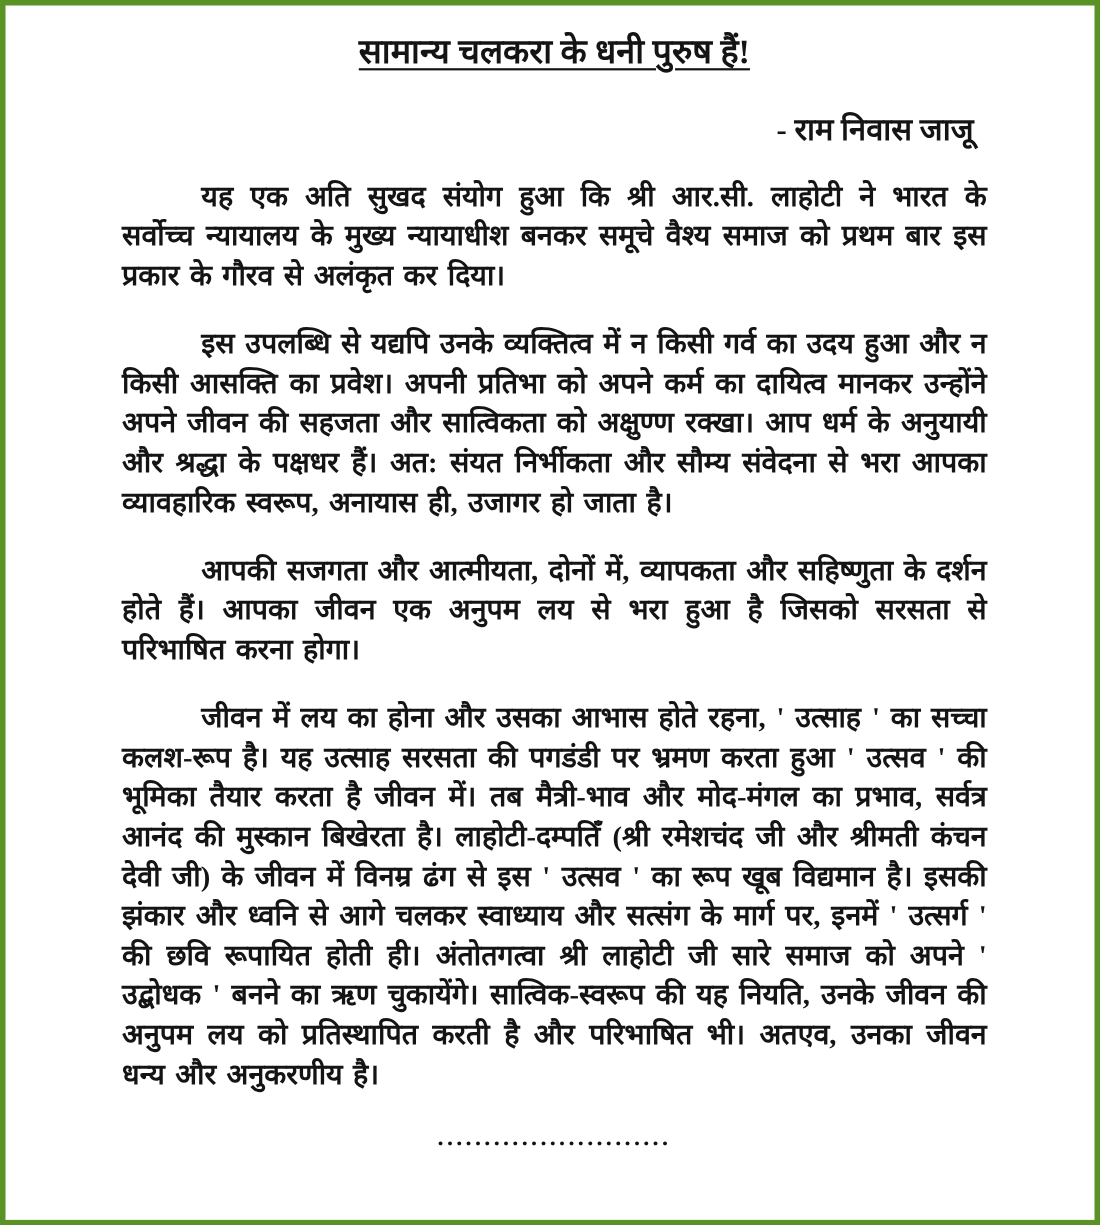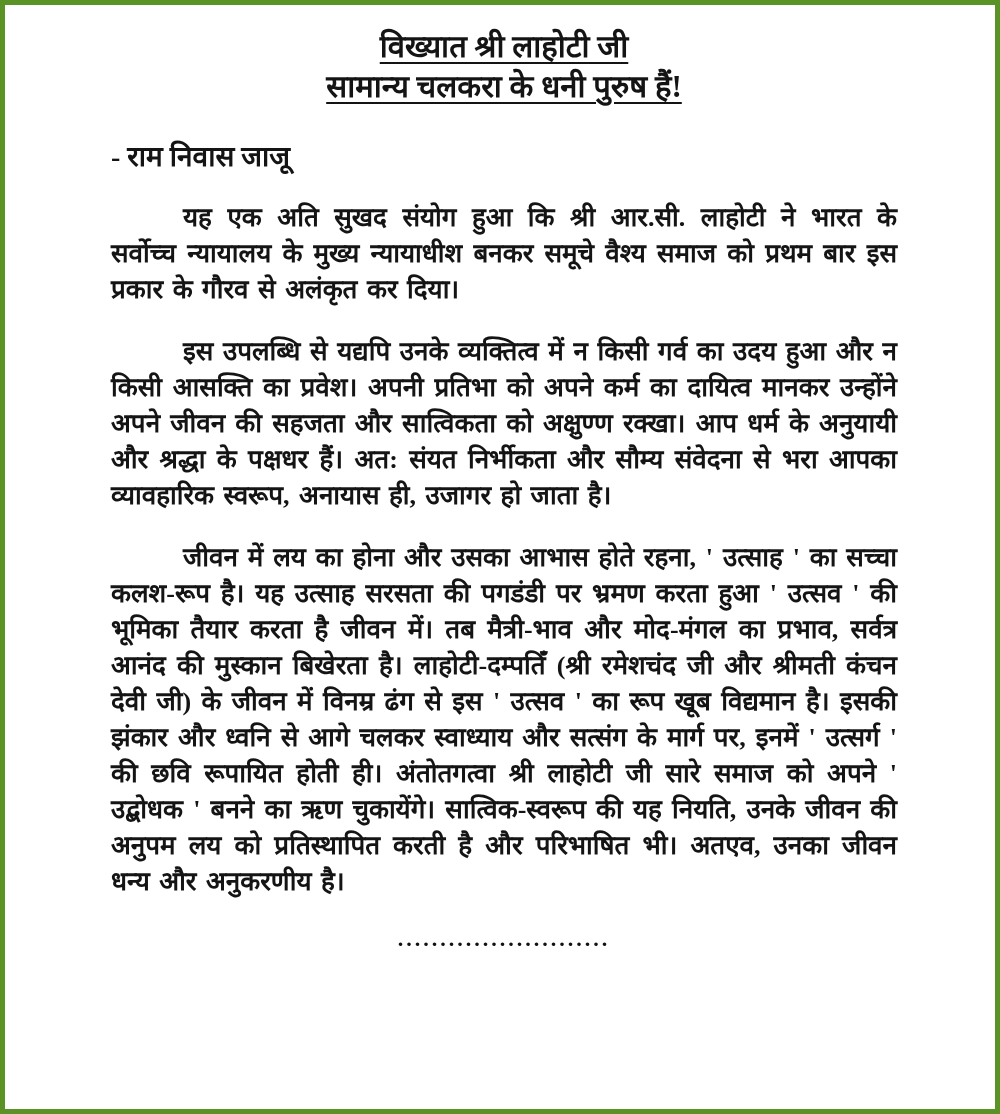--- a/index.html
+++ b/index.html
@@ -33,20 +33,21 @@
   }
   .title .t-line {
     display: inline-block;
     text-decoration: underline;
     text-underline-offset: 5px;
     text-decoration-thickness: 2px;
   }
   .title .t-row { display: block; }
   .byline {
     margin-top: 30px;
+    text-align: right;
     padding-right: 12px;
     font-size: 28px;
     font-weight: bold;
   }
   .para {
     margin: 26px 0 0 0;
     font-size: 26px;
     font-weight: bold;
     line-height: 36px;
     text-align: justify;
@@ -62,29 +63,29 @@
     color: #111;
   }
 </style>
 </head>
 <body>
 
 <div class="page">
   <div class="content">
 
     <h1 class="title">
-      <span class="t-row"><span class="t-line">विख्यात श्री लाहोटी जी</span></span>
       <span class="t-row"><span class="t-line">सामान्य चलकरा के धनी पुरुष हैं!</span></span>
     </h1>
 
     <div class="byline">- राम निवास जाजू</div>
 
     <p class="para">यह एक अति सुखद संयोग हुआ कि श्री आर.सी. लाहोटी ने भारत के सर्वोच्च न्यायालय के मुख्य न्यायाधीश बनकर समूचे वैश्य समाज को प्रथम बार इस प्रकार के गौरव से अलंकृत कर दिया।</p>
 
     <p class="para">इस उपलब्धि से यद्यपि उनके व्यक्तित्व में न किसी गर्व का उदय हुआ और न किसी आसक्ति का प्रवेश। अपनी प्रतिभा को अपने कर्म का दायित्व मानकर उन्होंने अपने जीवन की सहजता और सात्विकता को अक्षुण्ण रक्खा। आप धर्म के अनुयायी और श्रद्धा के पक्षधर हैं। अत: संयत निर्भीकता और सौम्य संवेदना से भरा आपका व्यावहारिक स्वरूप, अनायास ही, उजागर हो जाता है।</p>
 
+    <p class="para">आपकी सजगता और आत्मीयता, दोनों में, व्यापकता और सहिष्णुता के दर्शन होते हैं। आपका जीवन एक अनुपम लय से भरा हुआ है जिसको सरसता से परिभाषित करना होगा।</p>
 
     <p class="para">जीवन में लय का होना और उसका आभास होते रहना, ' उत्साह ' का सच्चा कलश-रूप है। यह उत्साह सरसता की पगडंडी पर भ्रमण करता हुआ ' उत्सव ' की भूमिका तैयार करता है जीवन में। तब मैत्री-भाव और मोद-मंगल का प्रभाव, सर्वत्र आनंद की मुस्कान बिखेरता है। लाहोटी-दम्पतिँ (श्री रमेशचंद जी और श्रीमती कंचन देवी जी) के जीवन में विनम्र ढंग से इस ' उत्सव ' का रूप खूब विद्यमान है। इसकी झंकार और ध्वनि से आगे चलकर स्वाध्याय और सत्संग के मार्ग पर, इनमें ' उत्सर्ग ' की छवि रूपायित होती ही। अंतोतगत्वा श्री लाहोटी जी सारे समाज को अपने ' उद्बोधक ' बनने का ऋण चुकायेंगे। सात्विक-स्वरूप की यह नियति, उनके जीवन की अनुपम लय को प्रतिस्थापित करती है और परिभाषित भी। अतएव, उनका जीवन धन्य और अनुकरणीय है।</p>
 
     <div class="dots">.........................</div>
 
   </div>
 </div>
 
 </body></html>

